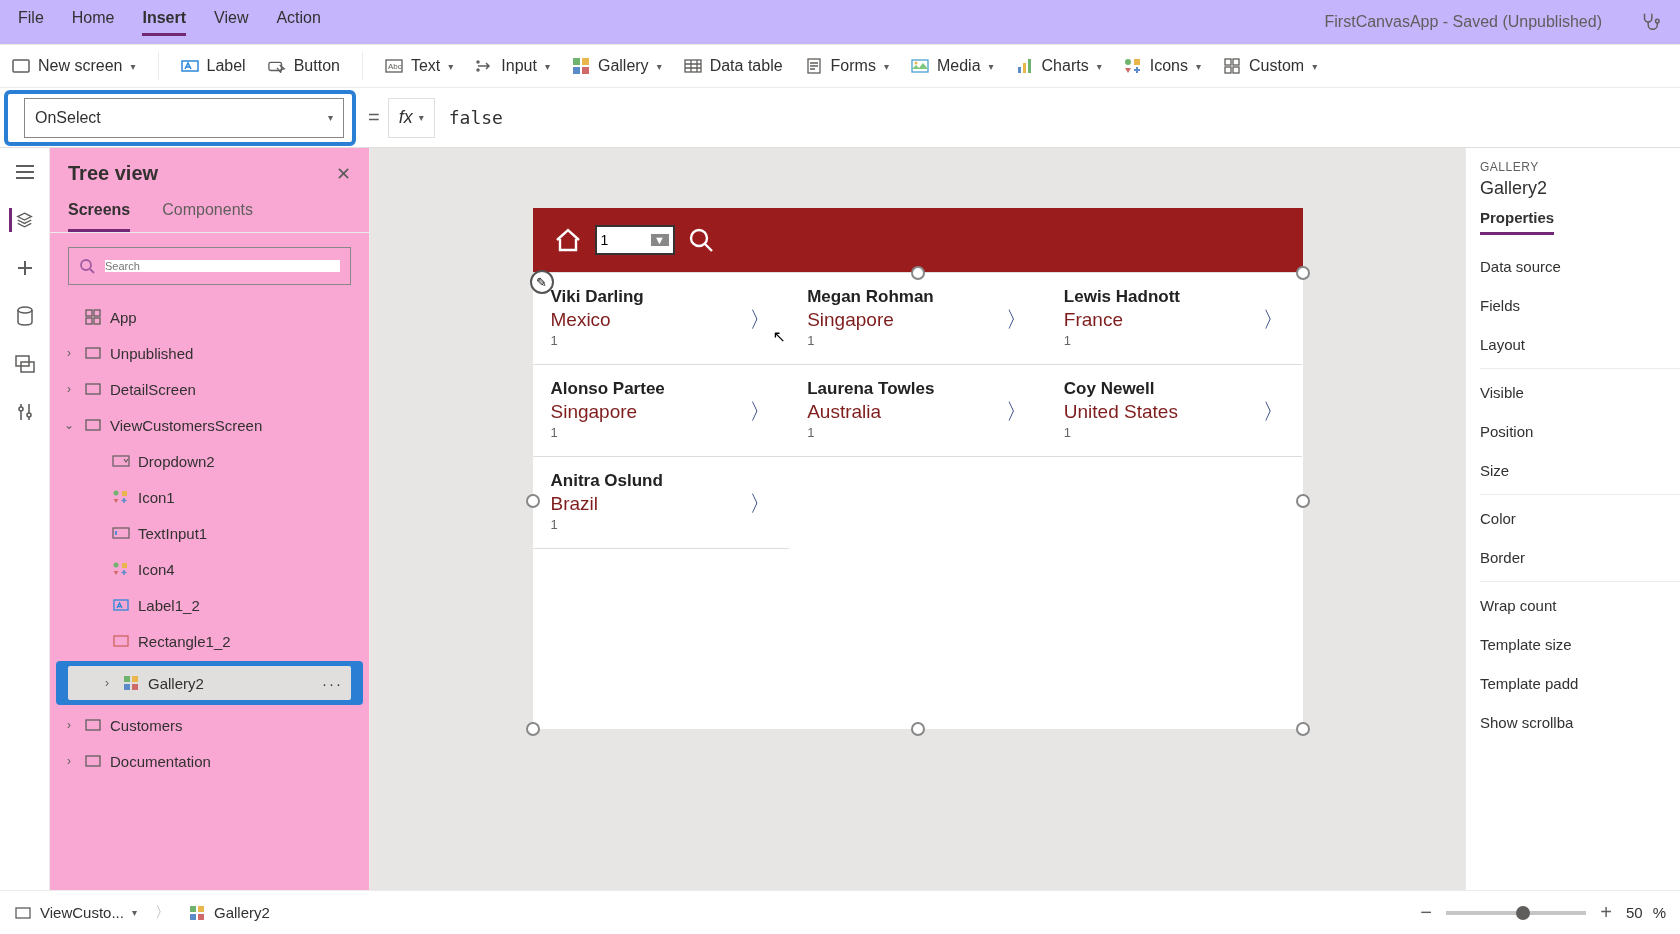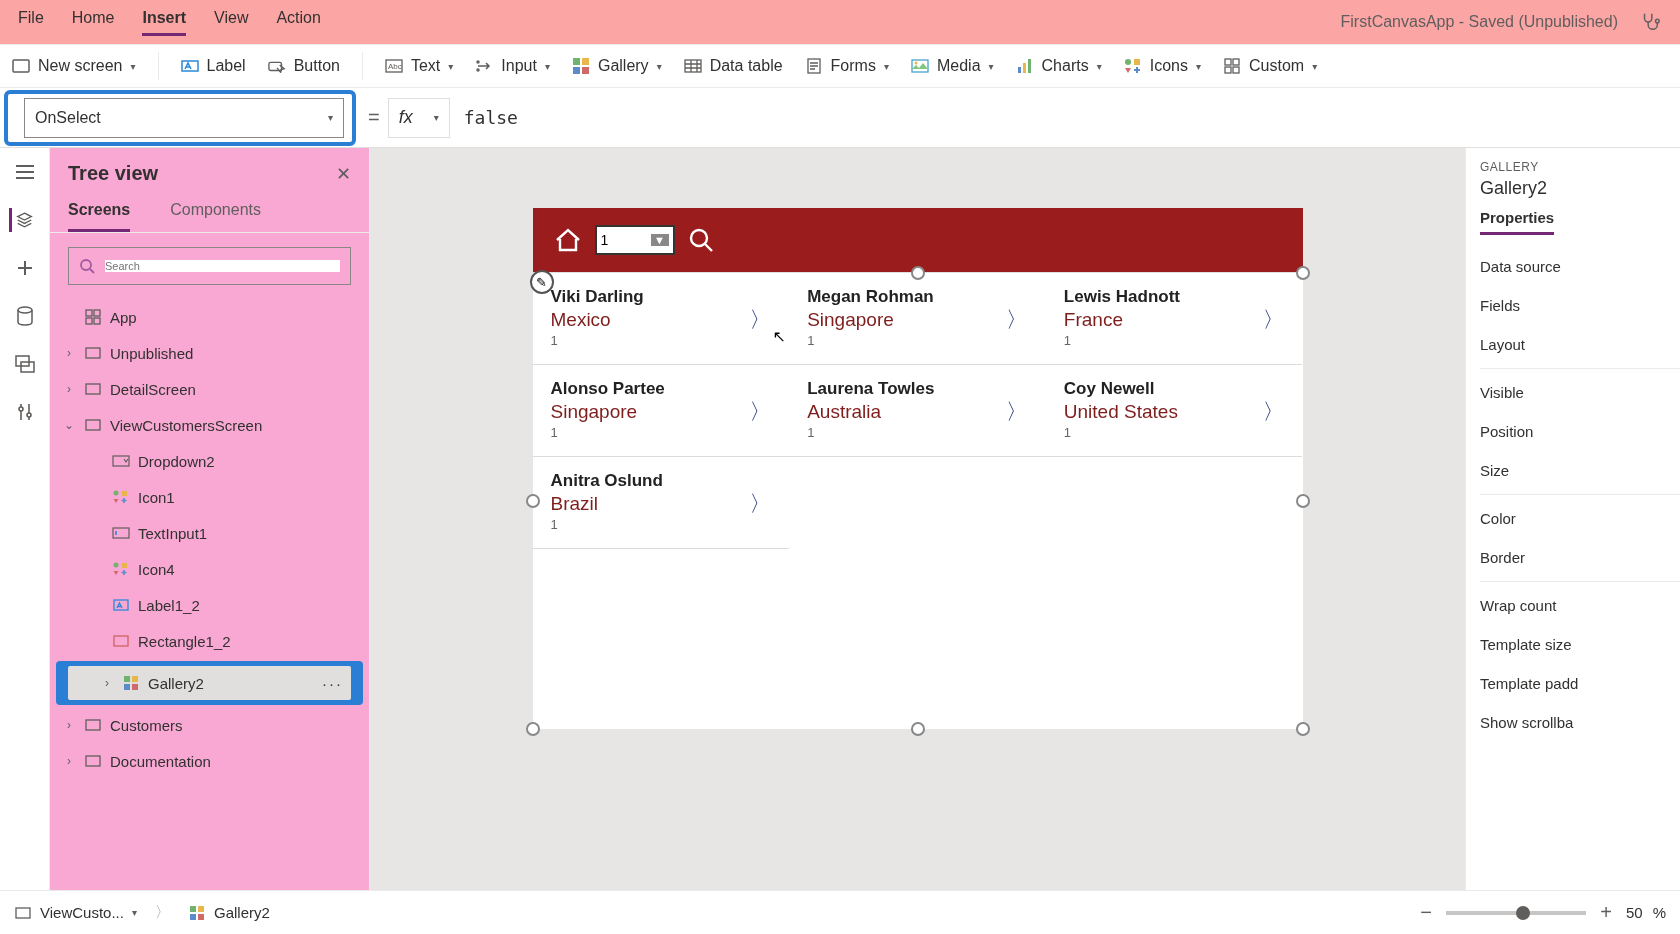--- a/index.html
+++ b/index.html
@@ -1,53 +1,53 @@
 <!DOCTYPE html>
 <html><head>
 <meta charset="utf-8">
 <style>
 * { margin: 0; padding: 0; box-sizing: border-box; font-family: 'Segoe UI', Arial, sans-serif; }
 body { width: 1680px; height: 934px; background: #faf9f8; overflow: hidden; position: relative; }
 
 
-.topmenu { height: 44px; display: flex; align-items: center; padding: 0 18px; background: #fca5a5; }
+.topmenu { height: 44px; display: flex; align-items: center; padding: 0 18px; background: #c4b5fd; }
 .topmenu-left { display: flex; gap: 28px; }
 .topmenu-item { font-size: 16px; color: #323130; cursor: pointer; padding-bottom: 6px; }
 .topmenu-item.active { font-weight: 600; border-bottom: 3px solid #742774; }
-.topmenu-right { margin-left: auto; font-size: 16px; color: #605e5c; display: flex; align-items: center; gap: 20px; }
+.topmenu-right { margin-left: auto; font-size: 16px; color: #605e5c; display: flex; align-items: center; gap: 36px; }
 .stethoscope { width: 24px; height: 24px; display:flex; align-items:center; justify-content:center; color:#605e5c; }
 
 
 .ribbon { height: 44px; border-top: 1px solid #edebe9; border-bottom: 1px solid #edebe9; display: flex; align-items: center; padding: 0 12px; gap: 22px; background: #fff; }
 .ribbon-item { display: flex; align-items: center; gap: 8px; font-size: 16px; color: #323130; cursor: pointer; }
 .ribbon-sep { width: 1px; height: 28px; background: #edebe9; }
 .caret { font-size: 10px; color: #605e5c; }
 .ribbon .icon { width: 18px; height: 18px; display: inline-flex; align-items: center; justify-content: center; color: #605e5c; }
 
 
 .formula-row { height: 60px; display: flex; align-items: center; background: #fff; border-bottom: 1px solid #e1dfdd; }
 .prop-select-wrap { width: 352px; padding: 4px 8px 4px 16px; border: 4px solid #2a7fd4; border-radius: 6px; margin: 0 4px; background:#fff; }
 .prop-select { width: 100%; height: 40px; border: 1px solid #8a8886; padding: 0 10px; font-size: 16px; color: #323130; display: flex; align-items: center; justify-content: space-between; background:#fff; }
 .equals { padding: 0 8px; font-size: 20px; color: #605e5c; }
-.fx-box { display: flex; align-items: center; border: 1px solid #e1dfdd; height: 40px; padding: 0 10px; gap: 21px; }
+.fx-box { display: flex; align-items: center; border: 1px solid #e1dfdd; height: 40px; padding: 0 10px; gap: 6px; }
 .fx { font-style: italic; font-size: 18px; color: #323130; }
 .formula-input { flex: 1; padding: 0 14px; font-size: 18px; font-family: Consolas, monospace; color: #323130; }
 
 
 .main { display: flex; height: calc(100% - 44px - 44px - 60px - 44px); }
 .left-rail { width: 50px; background: #fff; border-right: 1px solid #edebe9; display: flex; flex-direction: column; align-items: center; padding-top: 12px; gap: 24px; }
 .rail-icon { width: 24px; height: 24px; color: #605e5c; cursor: pointer; display:flex; align-items:center; justify-content:center; }
 .rail-icon.active { border-left: 3px solid #742774; padding-left: 4px; margin-left:-7px; }
 
 
 .treeview { width: 320px; background: #f9a8d4; border-right: 1px solid #edebe9; display: flex; flex-direction: column; }
 .treeview-header { display: flex; align-items: center; padding: 14px 18px 6px 18px; }
 .treeview-title { font-size: 20px; font-weight: 600; color: #323130; }
 .treeview-close { margin-left: auto; font-size: 18px; color: #605e5c; cursor: pointer; }
-.treeview-tabs { display: flex; gap: 40px; padding: 0 18px; border-bottom: 1px solid #edebe9; }
+.treeview-tabs { display: flex; gap: 32px; padding: 0 18px; border-bottom: 1px solid #edebe9; }
 .treeview-tab { font-size: 16px; color: #605e5c; padding: 10px 0; cursor: pointer; }
 .treeview-tab.active { color: #323130; font-weight: 600; border-bottom: 3px solid #742774; }
 .search-box { margin: 14px 18px; border: 1px solid #8a8886; height: 38px; display: flex; align-items: center; padding: 0 10px; gap: 10px; color: #605e5c; }
 .search-box input { border: none; outline: none; font-size: 11px; flex: 1; }
 .tree-list { flex: 1; overflow: auto; }
 .tree-row { display: flex; align-items: center; height: 36px; padding: 0 12px; font-size: 15px; color: #323130; cursor: pointer; gap: 8px; }
 .tree-row .expand { width: 14px; text-align: center; color: #605e5c; font-size: 12px; }
 .tree-row.selected-wrap { background: #2a7fd4; color: #fff; border-radius: 4px; margin: 2px 6px; height: 44px; }
 .tree-row.selected-inner { background: #e1dfdd; color: #323130; flex:1; height: 34px; display:flex; align-items:center; padding: 0 8px; border-radius:2px; }
 .tree-icon { width: 18px; height: 16px; display:inline-flex; align-items:center; justify-content:center; color:#605e5c; }

